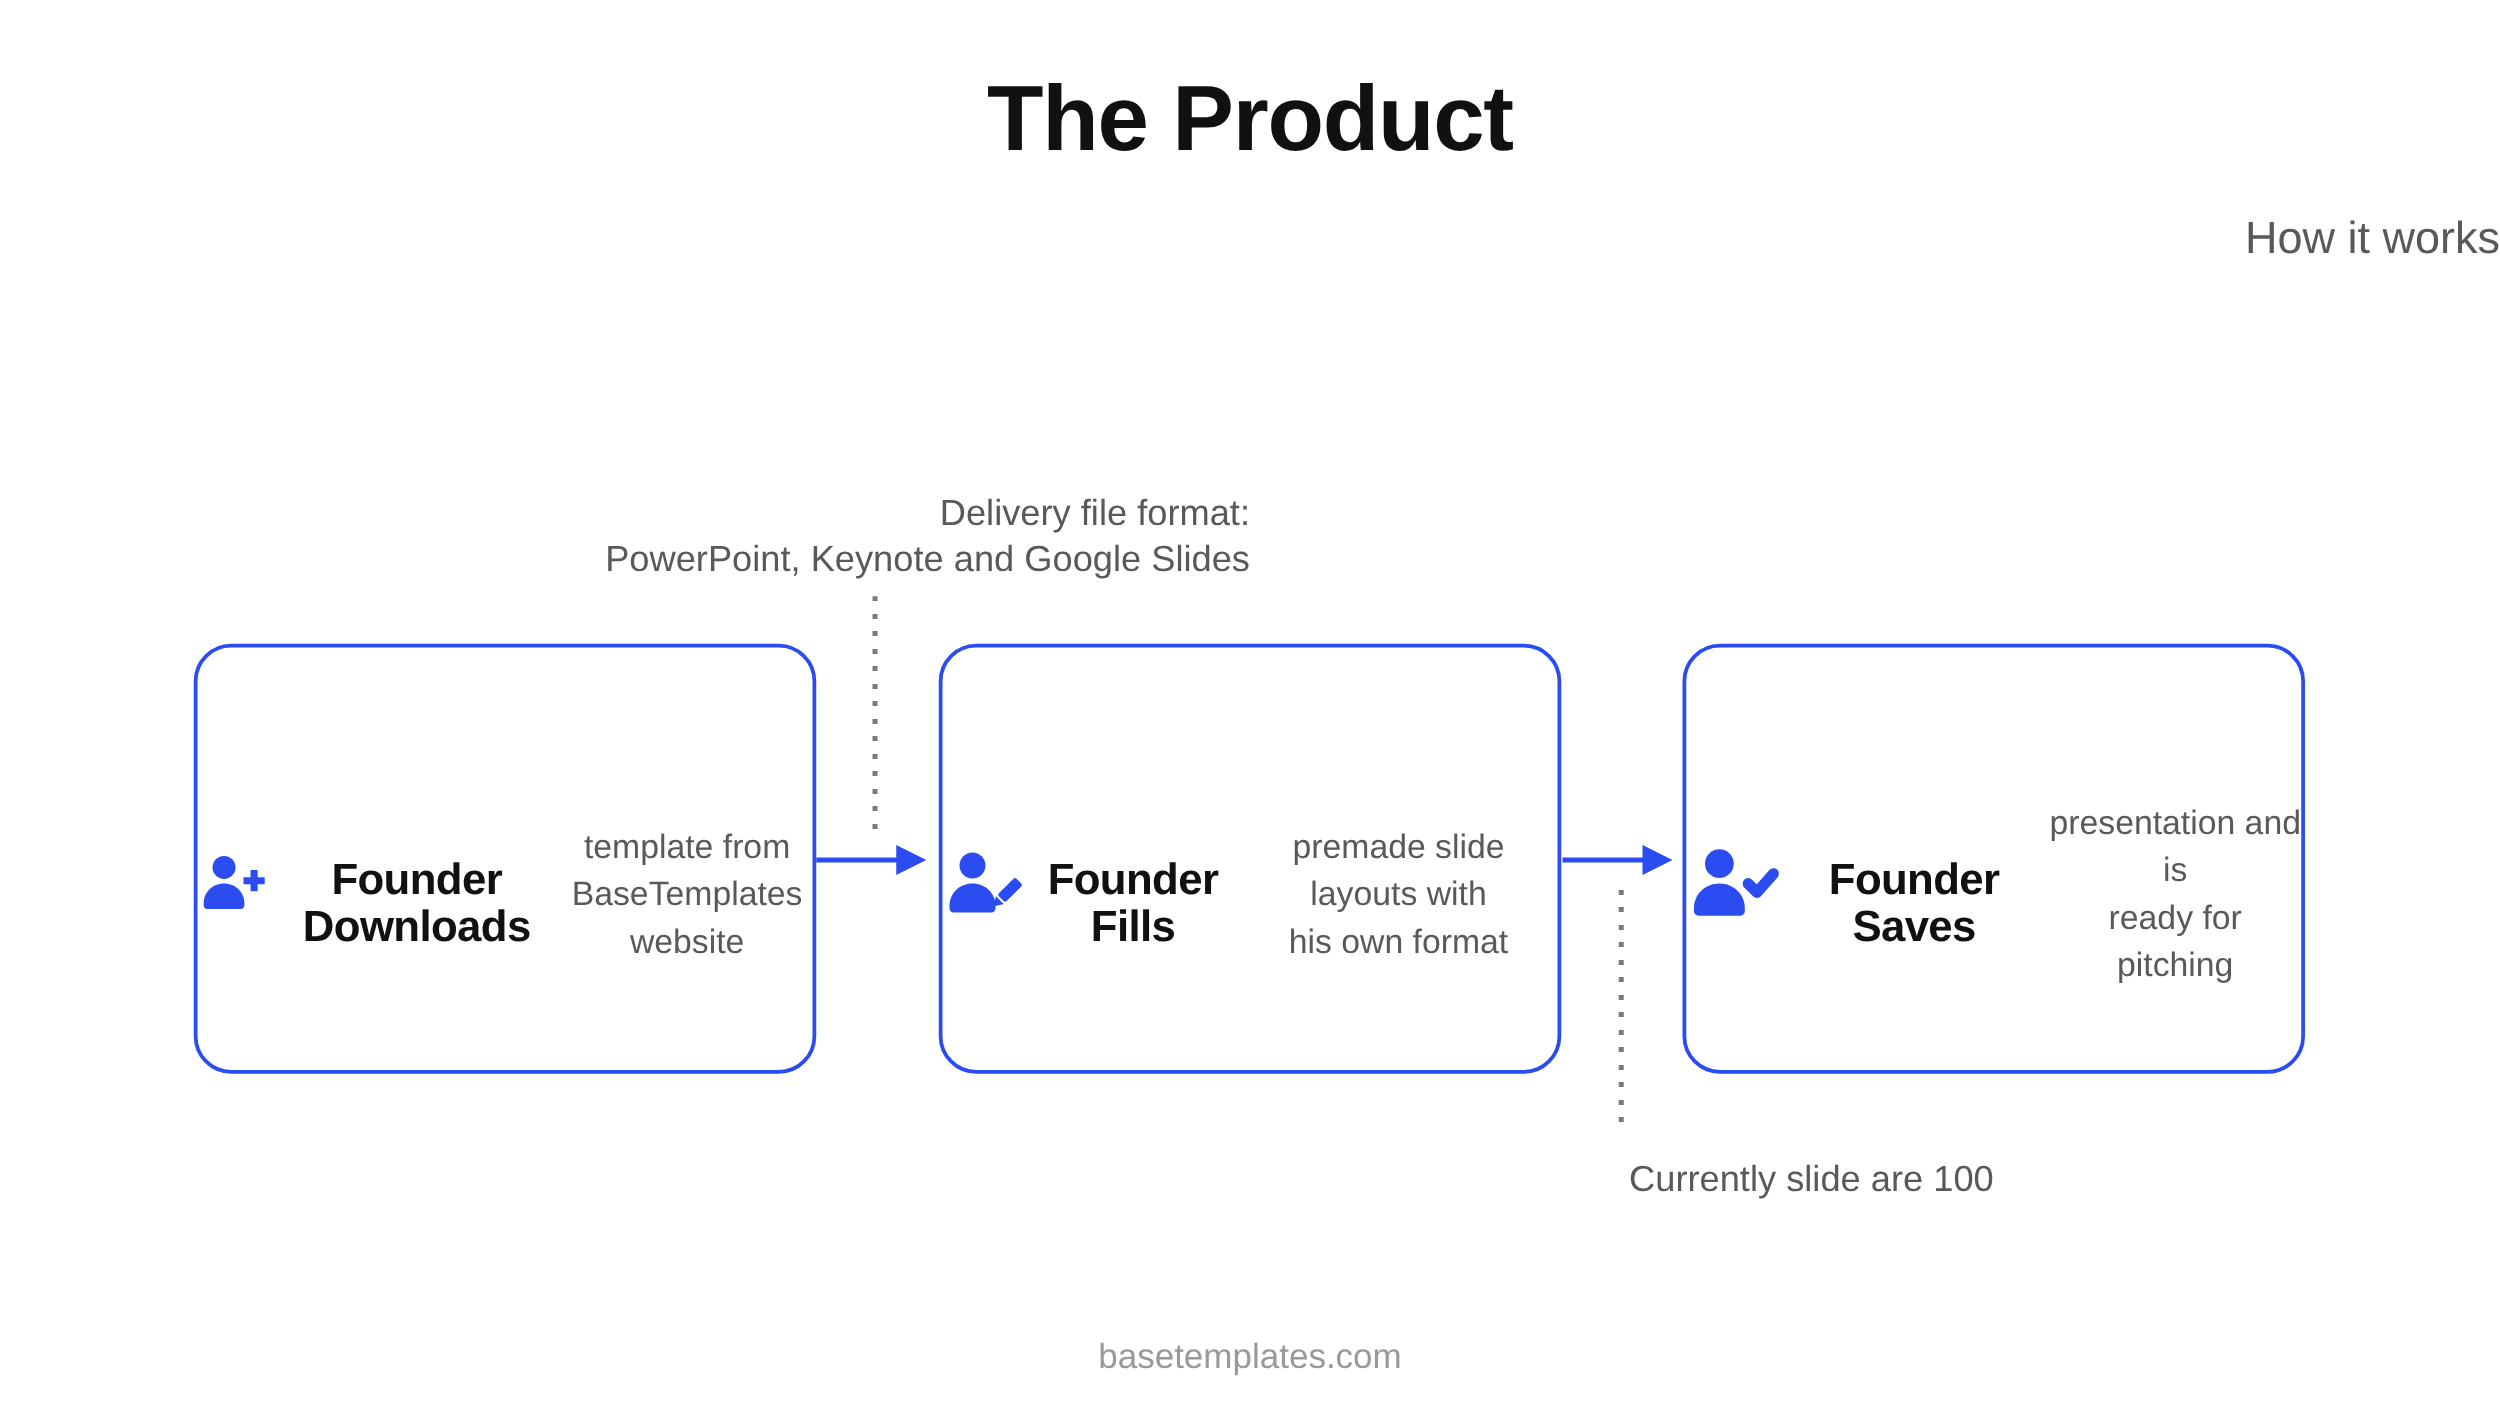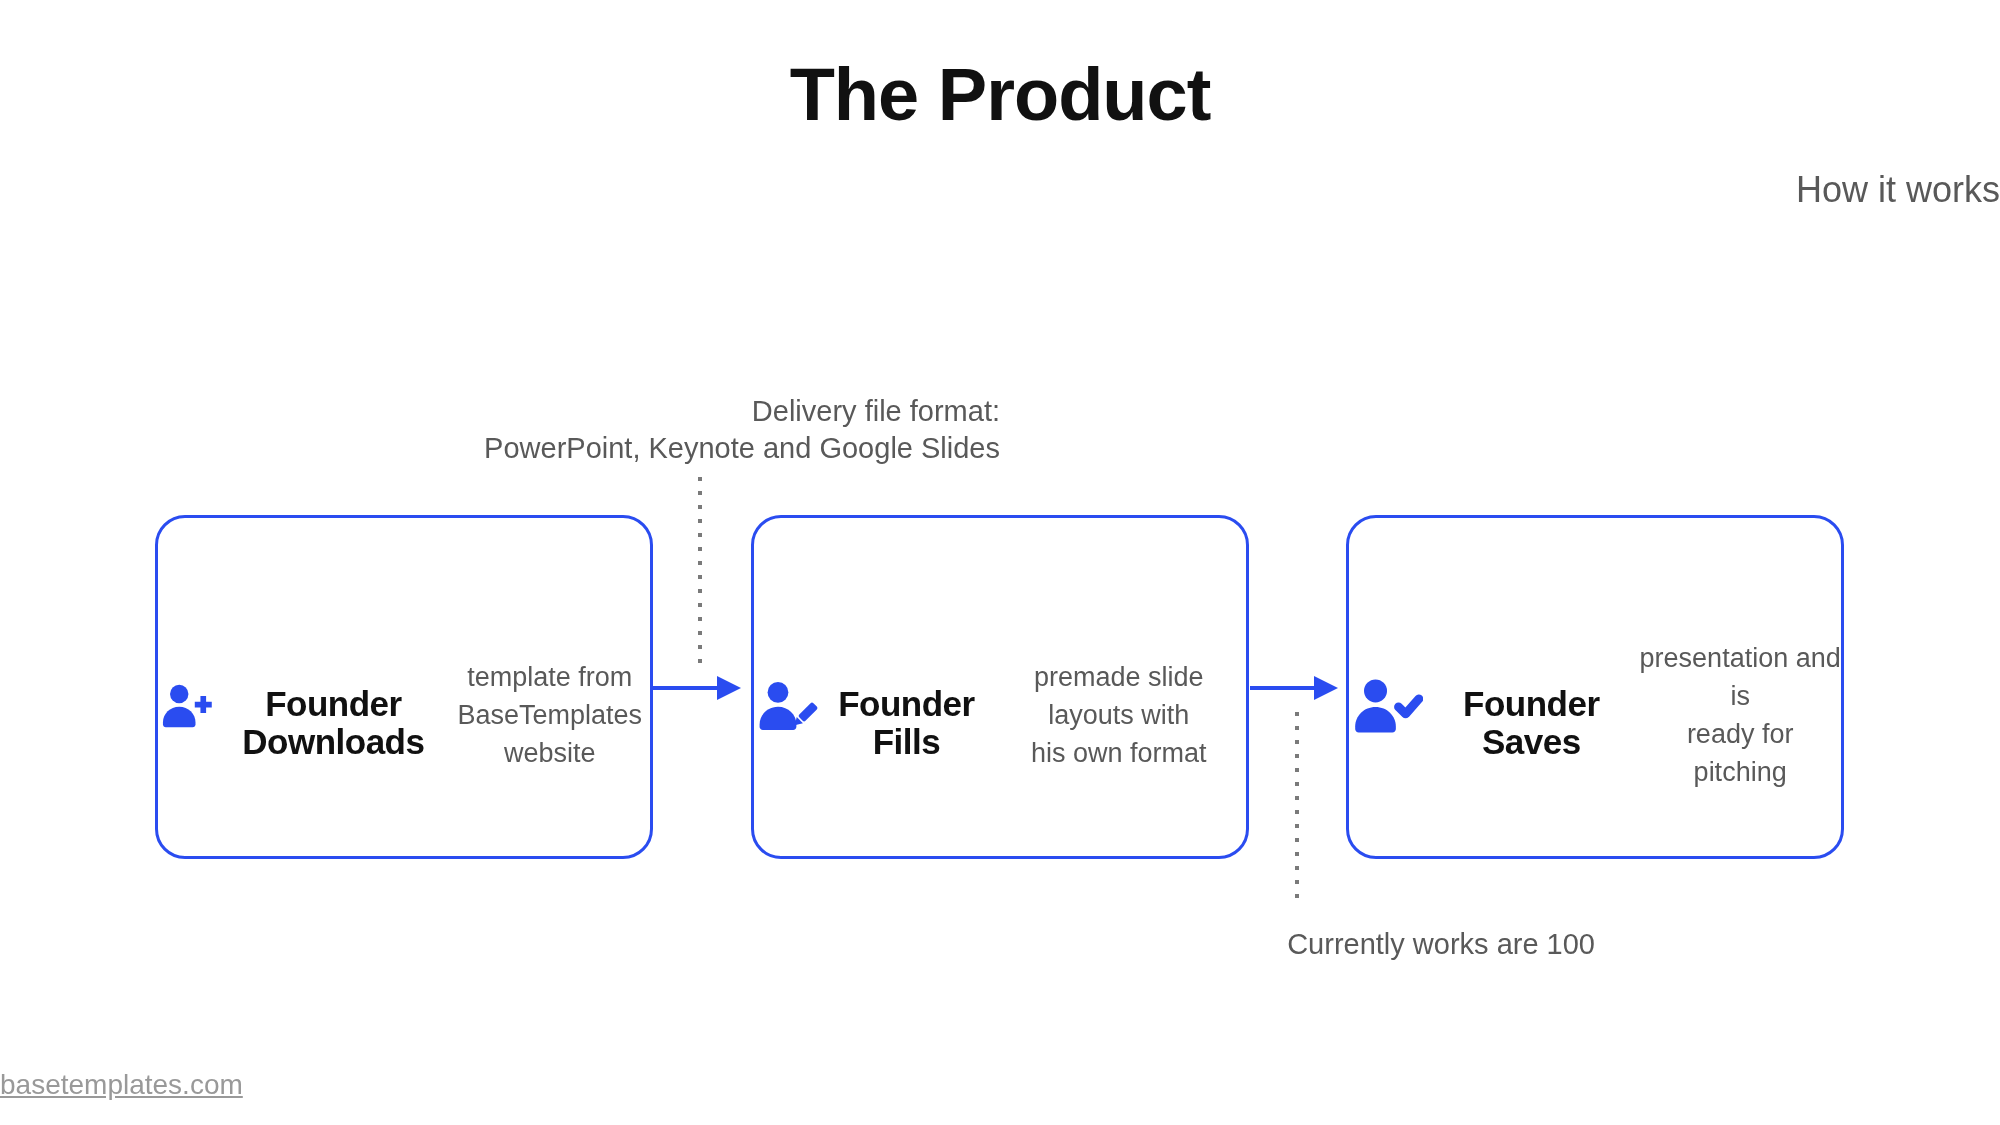--- a/index.html
+++ b/index.html
@@ -84,23 +84,23 @@
   .arrow-head{
     position:absolute;top:676px;width:0;height:0;
     border-top:12px solid transparent;
     border-bottom:12px solid transparent;
     border-left:24px solid var(--accent);
   }
   .arrow-head-1{left:717px;}
   .arrow-head-2{left:1314px;}
   .footer{
     position:absolute;left:0;right:0;top:1068px;
+    text-align:center;
     font-size:28px;line-height:34px;
     color:var(--footer-text);
-    text-decoration:underline;
   }
 </style>
 </head>
 <body>
 
 <div class="slide">
 
   <h1 class="main-title">The Product</h1>
   <div class="sub-title">How it works</div>
 
@@ -155,18 +155,18 @@
     <div class="step-title">Founder Saves</div>
     <div class="step-desc">
       <span>presentation and is</span>
       <span>ready for pitching</span>
     </div>
   </div>
 
   <div class="dotted-line dotted-line-2"></div>
 
   <div class="annotation annotation-bottom">
-    <span>Currently works are 100</span>
+    <span>Currently slide are 100</span>
   </div>
 
   <div class="footer">basetemplates.com</div>
 
 </div>
 
 </body></html>

